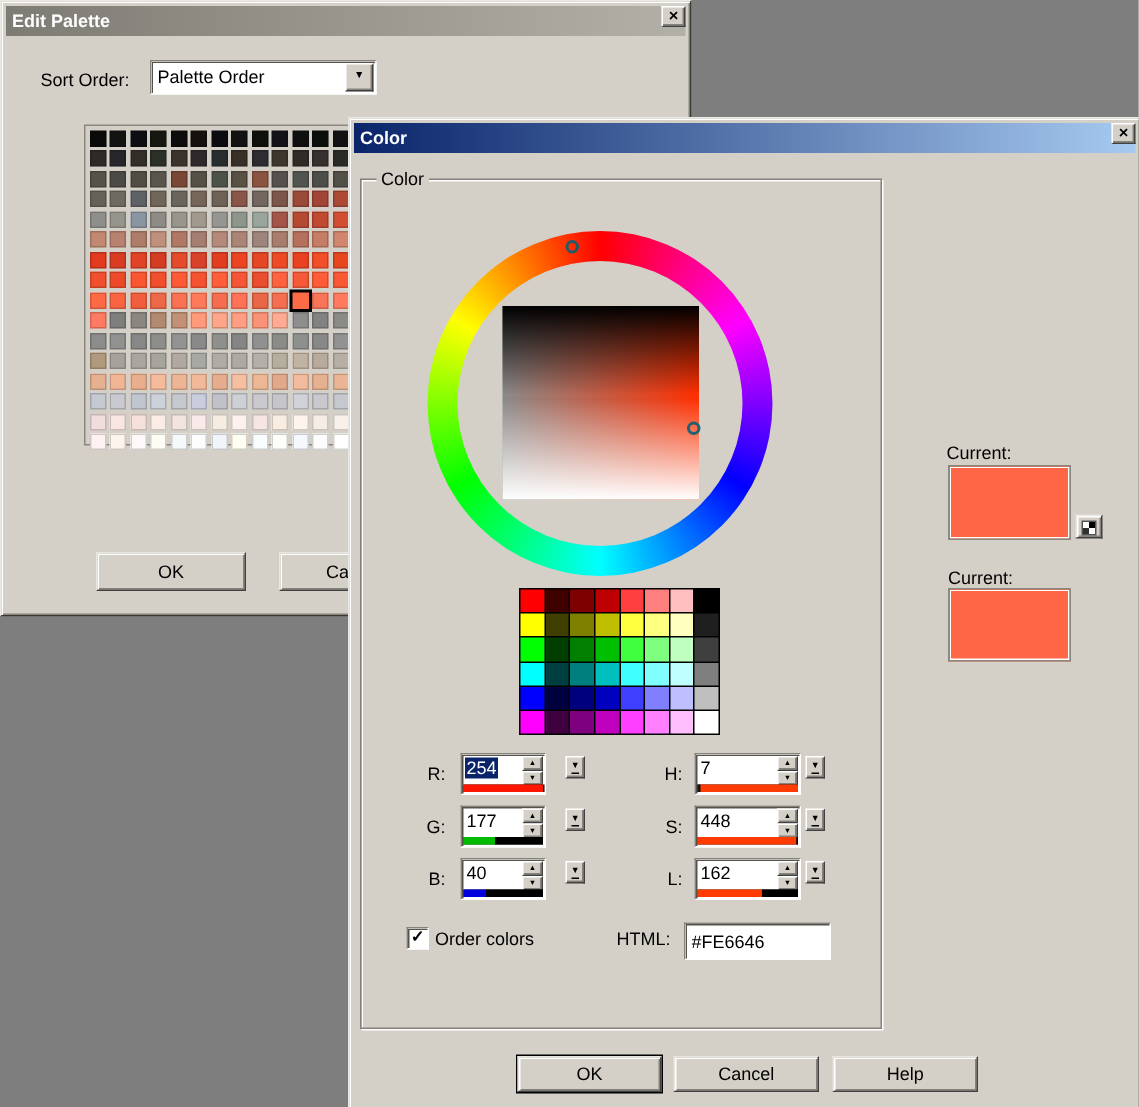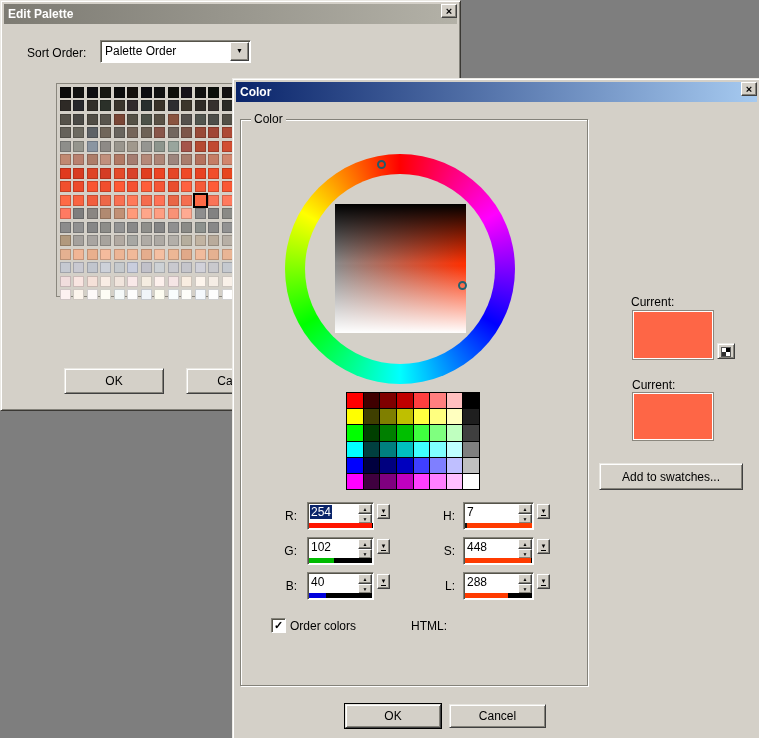--- a/index.html
+++ b/index.html
@@ -56,21 +56,21 @@
       linear-gradient(to bottom,#000 0,rgba(0,0,0,0) 46%),
       linear-gradient(to top,#fff 0,rgba(255,255,255,0) 52%),
       linear-gradient(to right,#8a8a8a,#ff2f00);}
   .marker{position:absolute;width:9px;height:9px;border-radius:50%;
     border:2px solid rgba(10,95,115,0.9);background:transparent;box-sizing:border-box;}
 
   #basic-palette{position:absolute;left:113px;top:313px;width:134px;height:98px;
     background:#000;border:1px solid #000;display:grid;
     grid-template-columns:repeat(8,1fr);grid-template-rows:repeat(6,1fr);gap:1px;box-sizing:border-box;}
   .fld-label{position:absolute;width:26px;text-align:right;}
-  .spin-box{position:absolute;width:67px;height:28px;background:#fff;
+  .spin-box{position:absolute;width:57px;height:28px;background:#fff;
     border:1px solid;border-color:#84827a #fff #fff #84827a;box-shadow:inset 1px 1px 0 #555349;box-sizing:border-box;}
   .spin-value{position:absolute;left:2px;top:2px;font-size:12px;padding:0 1px;}
   .spin-value.val-selected{background:#0a246a;color:#fff;}
   .spin-btns{position:absolute;right:1px;top:1px;width:14px;height:20px;}
   .spin-btn{position:absolute;left:0;width:14px;height:10px;background:#d4d0c8;
     border:1px solid;border-color:#fff #404040 #404040 #fff;box-shadow:inset -1px -1px 0 #84827a;
     font-size:5px;line-height:7px;text-align:center;padding:0;color:#000;}
   .spin-btn.up{top:0;}
   .spin-btn.dn{top:10px;}
   .meter{position:absolute;left:1px;right:1px;bottom:1px;height:5px;background:#000;display:flex;}
@@ -398,21 +398,21 @@
       </span>
     <span class="meter">
         <div style="width: 99.6%; background: rgb(255, 21, 0);"></div>
         <div style="width: 0.4%; background: rgb(0, 0, 0);"></div>
       </span>
   </div>
   <button class="slider-pop" style="left:144px;top:425px;"><span class="g">▼</span></button>
 
   <span class="fld-label" style="left:38px;top:465px;">G:</span>
   <div class="spin-box" style="left:74px;top:458px;">
-    <span class="spin-value">102</span>
+    <span class="spin-value">177</span>
     <span class="spin-btns">
         <button class="spin-btn up">▲</button>
         <button class="spin-btn dn">▼</button>
       </span>
     <span class="meter">
         <div style="width: 40%; background: rgb(0, 187, 0);"></div>
         <div style="width: 60%; background: rgb(0, 0, 0);"></div>
       </span>
   </div>
   <button class="slider-pop" style="left:144px;top:460px;"><span class="g">▼</span></button>
@@ -454,38 +454,39 @@
       </span>
     <span class="meter">
         <div style="width: 98.8%; background: rgb(255, 59, 0);"></div>
         <div style="width: 1.2%; background: rgb(0, 0, 0);"></div>
       </span>
   </div>
   <button class="slider-pop" style="left:304px;top:460px;"><span class="g">▼</span></button>
 
   <span class="fld-label" style="left:196px;top:500px;">L:</span>
   <div class="spin-box" style="left:230px;top:493px;width:71px;">
-    <span class="spin-value">288</span>
+    <span class="spin-value">162</span>
     <span class="spin-btns">
         <button class="spin-btn up">▲</button>
         <button class="spin-btn dn">▼</button>
       </span>
     <span class="meter">
         <div style="width: 63.5%; background: rgb(255, 59, 0);"></div>
         <div style="width: 36.5%; background: rgb(0, 0, 0);"></div>
       </span>
   </div>
   <button class="slider-pop" style="left:304px;top:495px;"><span class="g">▼</span></button>
 
   <span class="checkbox" id="link-check">✓</span>
   <span class="label" style="left:57px;top:540px;">Order colors</span>
   <span class="label" style="left:178px;top:540px;">HTML:</span>
+  <input class="sunken" id="html-field" value="#FE6646" style="">
 
   <span class="label" style="left:398px;top:216px;">Current:</span>
   <div class="swatch" style="left: 399px; top: 231px; height: 50px; background: rgb(254, 102, 70);"></div>
   <button class="btn" id="checker-btn"><span class="checker"></span></button>
   <span class="label" style="left:399px;top:299px;">Current:</span>
   <div class="swatch" style="left: 399px; top: 313px; height: 49px; background: rgb(254, 102, 70);"></div>
-  <button class="btn" style="left:366px;top:384px;width:144px;height:27px;">Add to swatches...</button>
 
   <button class="btn default" style="left:112px;top:625px;width:96px;height:24px;">OK</button>
   <button class="btn" style="left:216px;top:625px;width:97px;height:24px;">Cancel</button>
+  <button class="btn" style="left:322px;top:625px;width:97px;height:24px;">Help</button>
 </section>
 
 </body></html>

